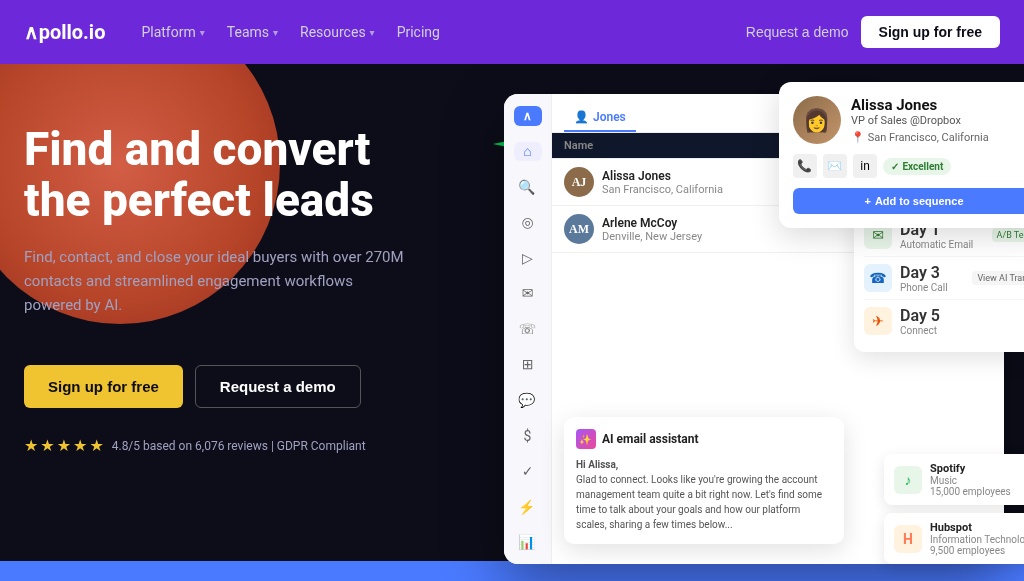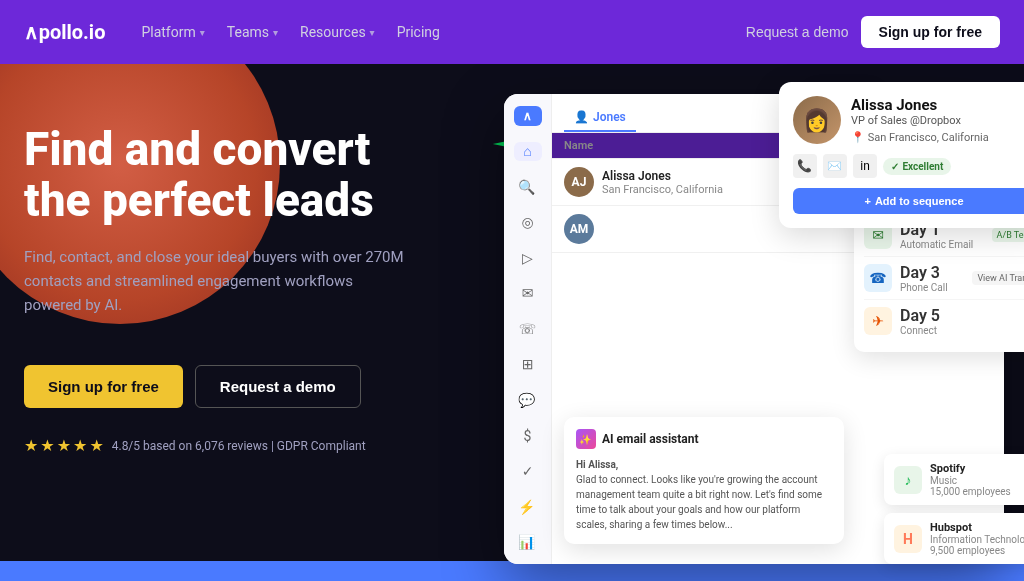--- a/index.html
+++ b/index.html
@@ -292,21 +292,21 @@
       color: #4a7aff;
       border-bottom: 2px solid #4a7aff;
       font-weight: 600;
     }
     .tab-icon { font-size: 12px; }
 
     
     .mockup-table-header {
       display: flex;
       padding: 6px 12px;
-      background: #4c1d95;
+      background: #0f172a;
       border-bottom: 1px solid #eee;
       font-size: 11px;
       color: #888;
       font-weight: 600;
     }
     .col-name { flex: 1; }
 
     
     .mockup-row {
       display: flex;
@@ -325,20 +325,21 @@
     }
     .avatar-placeholder {
       width: 100%;
       height: 100%;
       display: flex;
       align-items: center;
       justify-content: center;
       font-size: 12px;
       font-weight: 700;
       color: white;
+      font-family: Liberation Serif, serif;
     }
     .row-info { flex: 1; }
     .row-name { font-size: 12px; font-weight: 600; color: #222; }
     .row-location { font-size: 11px; color: #888; }
 
     
     .profile-overlay {
       position: absolute;
       top: 8px;
       right: -15px;
@@ -677,20 +678,24 @@
           <div class="row-info">
             <div class="row-name">Alissa Jones</div>
             <div class="row-location">San Francisco, California</div>
           </div>
         </div>
 
         <div class="mockup-row">
           <div class="row-avatar">
             <div class="avatar-placeholder" style="background: #5b7a9b;">AM</div>
           </div>
+          <div class="row-info">
+            <div class="row-name">Arlene McCoy</div>
+            <div class="row-location">Denville, New Jersey</div>
+          </div>
         </div>
 
         <div class="ai-panel">
           <div class="ai-header">
             <div class="ai-icon">✨</div>
             <span class="ai-title">AI email assistant</span>
           </div>
           <div class="ai-body">
             <strong>Hi Alissa,</strong><br>
             <span>Glad to connect. Looks like you're growing the account management team quite a bit right now. Let's find some time to talk about your goals and how our platform scales, sharing a few times below...</span>

